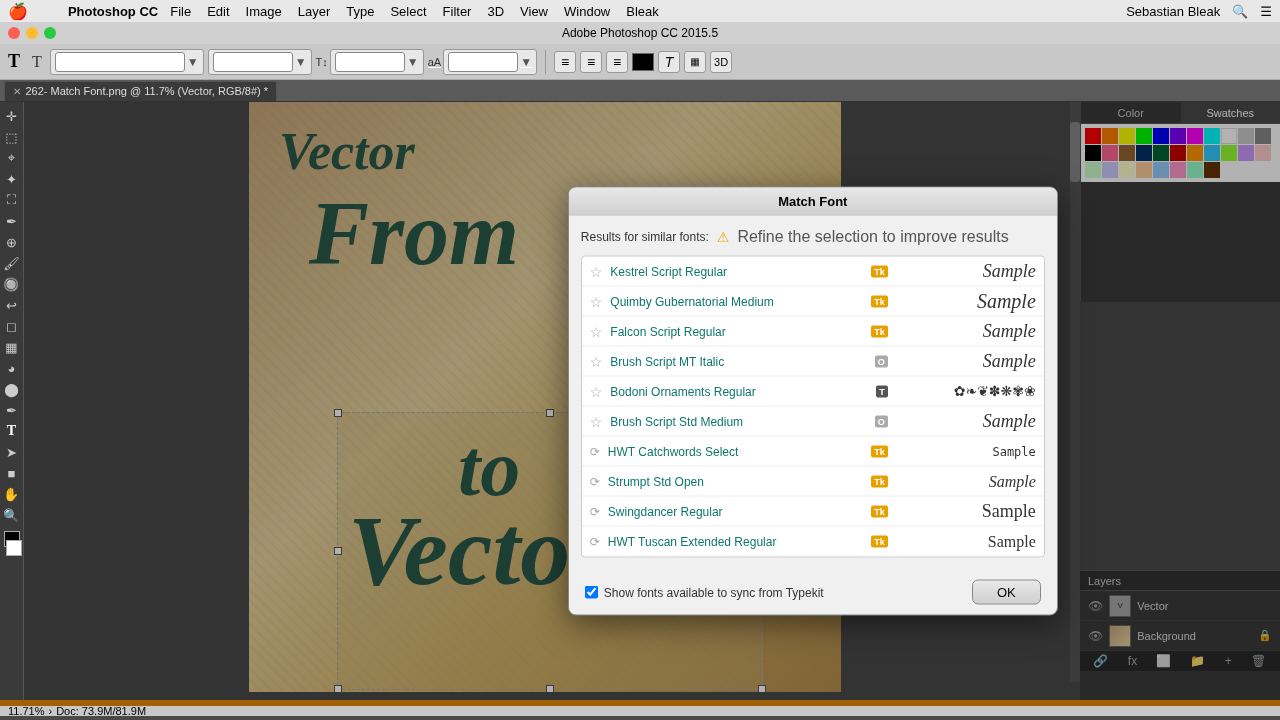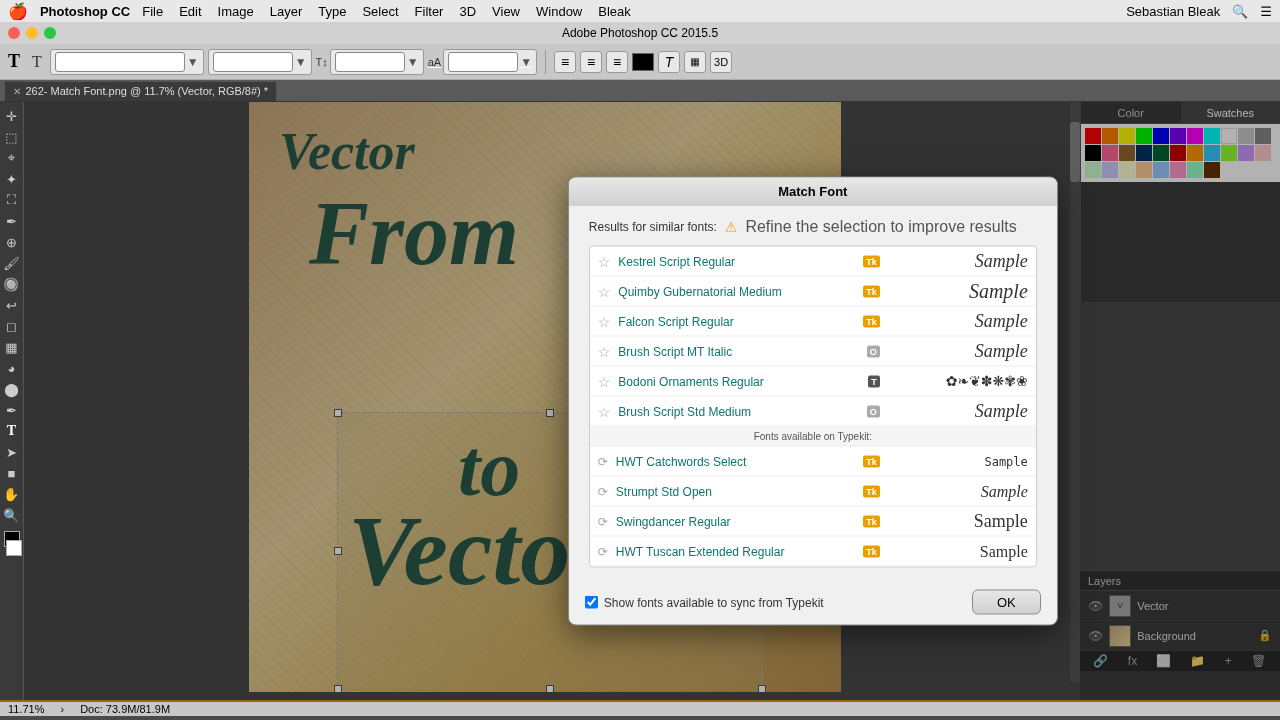--- a/index.html
+++ b/index.html
@@ -4,21 +4,21 @@
   <style>
     * { margin: 0; padding: 0; box-sizing: border-box; }
     body { width: 1280px; height: 720px; overflow: hidden; background: #4a4a4a; font-family: -apple-system, 'Helvetica Neue', Arial, sans-serif; font-size: 12px; color: #fff; user-select: none; }
 
     
     .menu-bar {
       width: 100%; height: 22px; background: #e8e8e8; display: flex; align-items: center;
       color: #000; font-size: 13px; padding: 0 8px; gap: 0;
     }
     .menu-bar .apple { font-size: 16px; margin-right: 12px; }
-    .menu-bar .app-name { font-weight: 700; margin-right: 4px; }
+    .menu-bar .app-name { font-weight: 700; margin-right: 4px; margin-left: 28px; }
     .menu-bar .menu-item { padding: 0 8px; cursor: pointer; white-space: nowrap; }
     .menu-bar .right { margin-left: auto; display: flex; align-items: center; gap: 12px; }
 
     
     .title-bar {
       width: 100%; height: 22px; background: #d0d0d0; display: flex; align-items: center;
       justify-content: center; color: #000; font-size: 12px; position: relative;
     }
     .title-bar .traffic-lights { position: absolute; left: 8px; display: flex; gap: 6px; }
     .traffic-light { width: 12px; height: 12px; border-radius: 50%; }
@@ -111,36 +111,36 @@
 
     
     .sel-handle { position: absolute; width: 8px; height: 8px; background: #fff; border: 1px solid #555; }
     .panel-tabs { display: flex; height: 22px; background: #3a3a3a; border-bottom: 1px solid #555; }
     .panel-tab { flex: 1; text-align: center; line-height: 22px; font-size: 11px; color: #ccc; cursor: pointer; }
     .panel-tab.active { background: #4a4a4a; color: #fff; }
 
     
     .status-bar {
       width: 100%; height: 16px; background: #c8c8c8; display: flex; align-items: center;
-      padding: 0 8px; gap: 16px; color: #000; font-size: 11px; border-top: 2px solid #a16207;
+      padding: 0 8px; gap: 4px; color: #000; font-size: 11px; border-top: 6px solid #a16207;
     }
 
     
     .modal-overlay { position: absolute; top: 0; left: 0; width: 100%; height: 100%; background: rgba(0,0,0,0.3); z-index: 10; }
     .modal {
       position: absolute; top: 50%; left: 55%; transform: translate(-30%, -50%);
       width: 490px; background: #f0f0f0; border-radius: 8px; border: 1px solid #888;
       box-shadow: 0 8px 32px rgba(0,0,0,0.5); overflow: hidden;
     }
     .modal-title-bar {
       height: 28px; background: linear-gradient(180deg, #e8e8e8, #d0d0d0);
       display: flex; align-items: center; justify-content: center;
       border-bottom: 1px solid #bbb; font-size: 13px; font-weight: 600; color: #000;
     }
-    .modal-body { padding: 12px 20px; }
+    .modal-body { padding: 12px 12px; }
     .modal-subtitle { font-size: 12px; color: #333; margin-bottom: 10px; display: flex; align-items: center; gap: 8px; }
     .modal-subtitle .warning-icon { color: #f0a000; font-size: 14px; }
     .modal-subtitle .refine-text { font-size: 16px; color: #555; text-align: right; }
     .font-list { background: #fff; border: 1px solid #ccc; border-radius: 4px; overflow: hidden; }
     .font-row {
       display: flex; align-items: center; height: 30px; padding: 0 8px;
       border-bottom: 1px solid #eee; gap: 8px; cursor: pointer;
     }
     .star-icon { color: #aaa; font-size: 14px; cursor: pointer; }
     .typekit-icon { color: #aaa; font-size: 12px; cursor: pointer; }
@@ -355,21 +355,20 @@
               <span class="font-name">Bodoni Ornaments Regular</span>
               <span class="t-badge">T</span>
               <span class="font-preview" style="font-family:serif;font-size:14px;">✿❧❦✽❋✾❀</span>
             </div>
             <div class="font-row">
               <span class="star-icon">☆</span>
               <span class="font-name">Brush Script Std Medium</span>
               <span class="o-badge">O</span>
               <span class="font-preview" style="font-family:cursive;font-style:italic;">Sample</span>
             </div>
-            <div class="typekit-section-header">Fonts available on Typekit:</div>
             <div class="font-row">
               <span class="typekit-icon">⟳</span>
               <span class="font-name">HWT Catchwords Select</span>
               <span class="tk-badge">Tk</span>
               <span class="font-preview" style="font-family:monospace;font-size:12px;">Sample</span>
             </div>
             <div class="font-row">
               <span class="typekit-icon">⟳</span>
               <span class="font-name">Strumpt Std Open</span>
               <span class="tk-badge">Tk</span>

